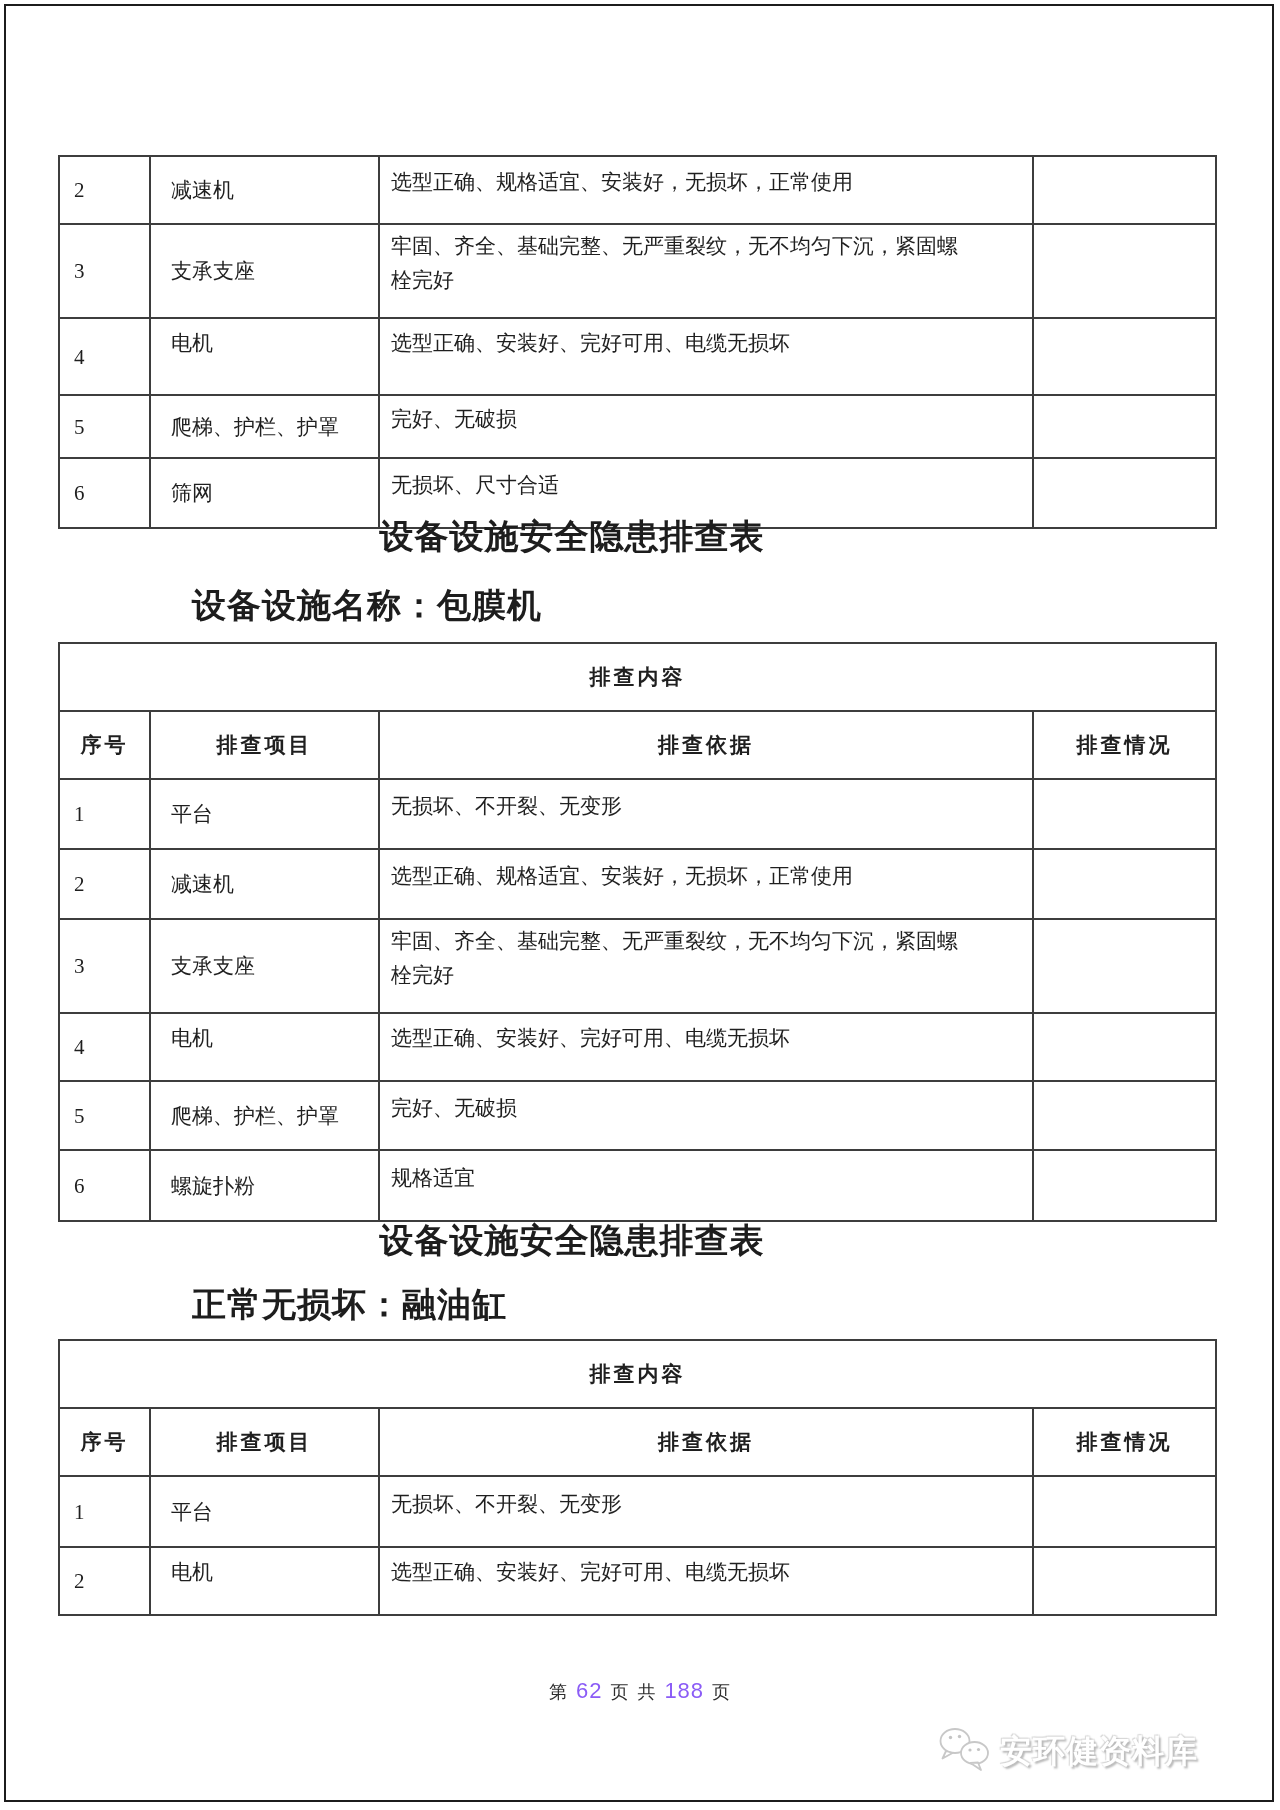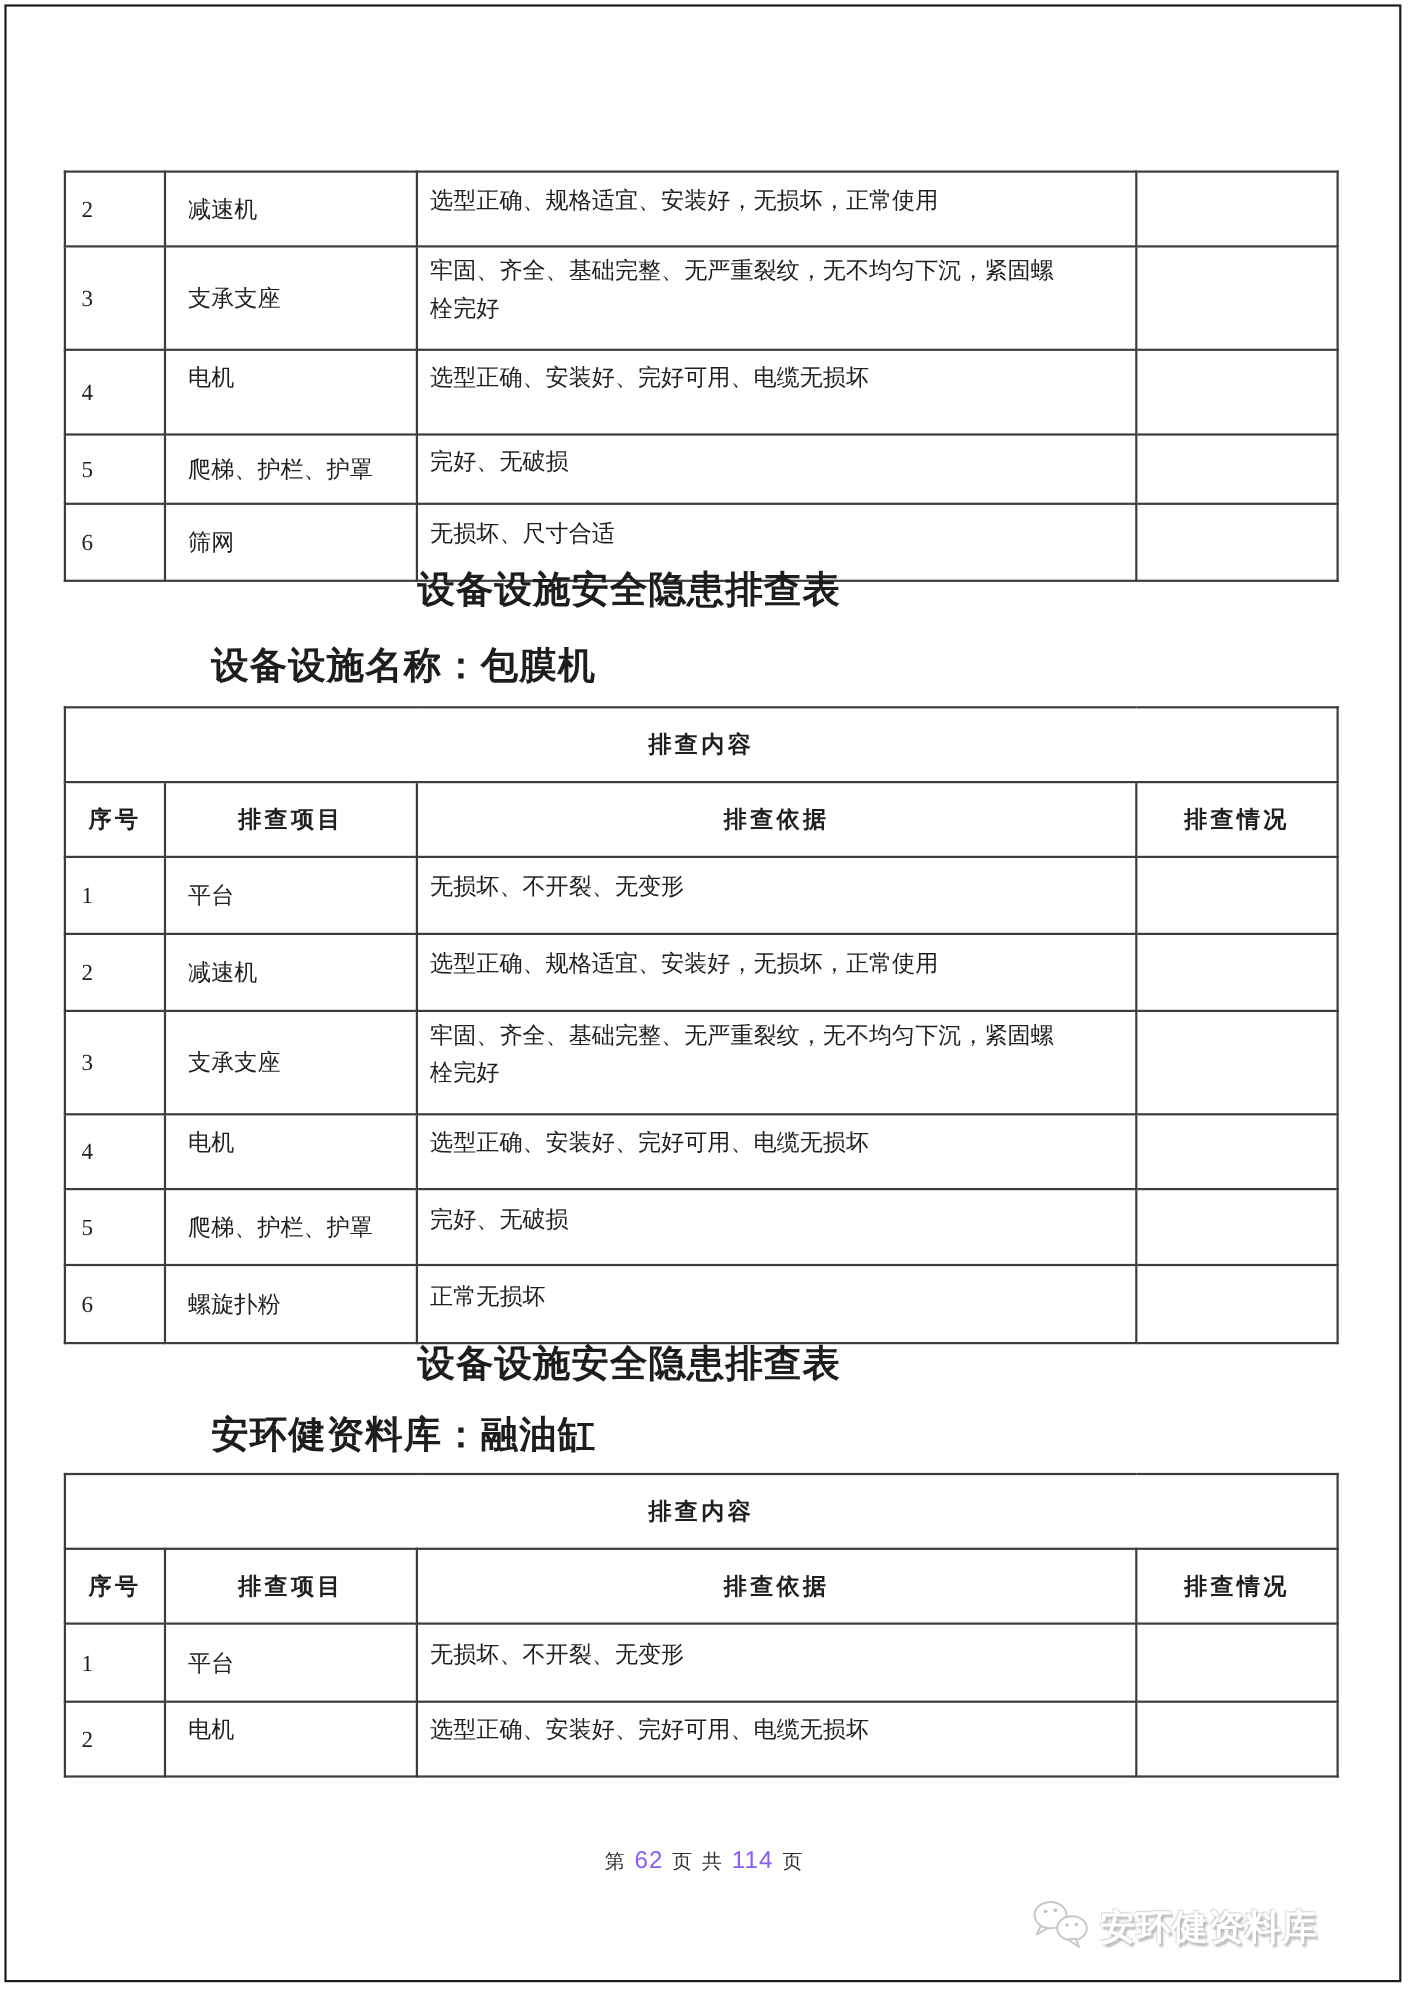--- a/index.html
+++ b/index.html
@@ -156,28 +156,28 @@
     </tr>
     <tr style="height:69px;">
       <td class="cell-no">5</td>
       <td class="cell-item">爬梯、护栏、护罩</td>
       <td class="cell-basis">完好、无破损</td>
       <td class="cell-status"></td>
     </tr>
     <tr style="height:71px;">
       <td class="cell-no">6</td>
       <td class="cell-item">螺旋扑粉</td>
-      <td class="cell-basis">正常无损坏</td>
+      <td class="cell-basis">规格适宜</td>
       <td class="cell-status"></td>
     </tr>
   </tbody>
 </table>
 
 <div class="section-title" style="top:1220px;">设备设施安全隐患排查表</div>
-<div class="device-name" style="top:1284px;">安环健资料库：融油缸</div>
+<div class="device-name" style="top:1284px;">正常无损坏：融油缸</div>
 
 <table class="inspect" style="top:1339px;">
   <colgroup>
       <col class="col-no">
       <col class="col-item">
       <col class="col-basis">
       <col class="col-status">
     </colgroup>
   <tbody>
     <tr style="height:68px;">
@@ -198,21 +198,21 @@
     <tr style="height:68px;" class="text-top">
       <td class="cell-no">2</td>
       <td class="cell-item">电机</td>
       <td class="cell-basis">选型正确、安装好、完好可用、电缆无损坏</td>
       <td class="cell-status"></td>
     </tr>
   </tbody>
 </table>
 
 <div class="page-footer">
-  <span>第</span><span class="num">62</span><span>页</span><span>共</span><span class="num">114</span><span>页</span>
+  <span>第</span><span class="num">62</span><span>页</span><span>共</span><span class="num">188</span><span>页</span>
 </div>
 
 <div class="watermark">
   <span class="wm-logo">
     <svg width="58" height="46" viewBox="0 0 58 46" xmlns="http://www.w3.org/2000/svg">
       <g fill="#ffffff" stroke="#c8c8c8" stroke-width="1.8">
         <ellipse cx="19" cy="15" rx="14.5" ry="12"></ellipse>
         <path d="M10 25 L6.5 32.5 L16.5 27 Z" stroke-linejoin="round"></path>
         <ellipse cx="38.5" cy="27" rx="13.5" ry="11"></ellipse>
         <path d="M42 36.5 L45 44 L34.5 37 Z" stroke-linejoin="round"></path>

